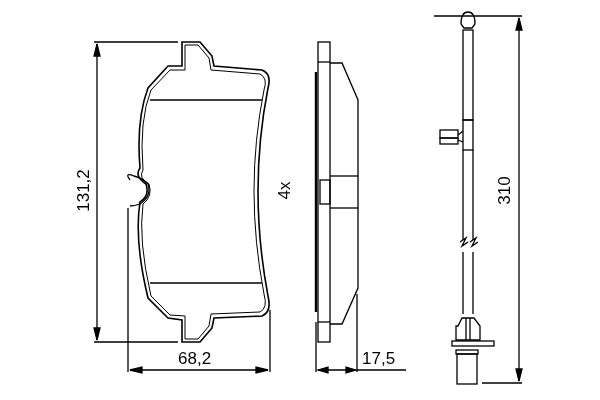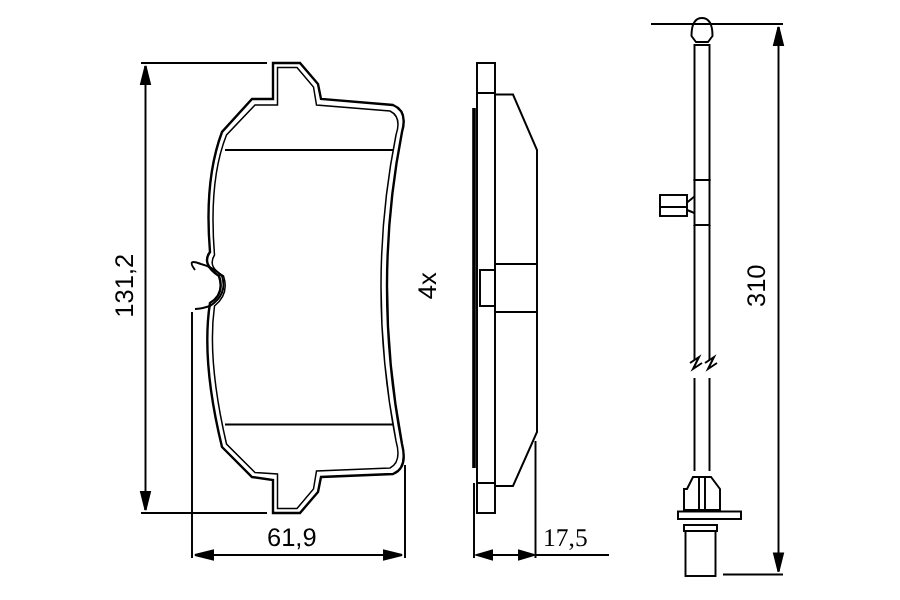--- a/index.html
+++ b/index.html
@@ -77,17 +77,17 @@
       <rect x="457" y="354" width="20" height="30"></rect>
       <line x1="434" y1="16" x2="522" y2="16"></line>
       <line x1="482" y1="383" x2="522" y2="383"></line>
       <line x1="519" y1="18" x2="519" y2="381"></line>
       <polygon points="519,18 516,30 522,30" fill="#000"></polygon>
       <polygon points="519,381 516,369 522,369" fill="#000"></polygon>
     </g>
   </svg>
 
   <div class="dim-label rot" style="left:62px;top:182px;">131,2</div>
-  <div class="dim-label" style="left:178px;top:350px;">61,9</div>
-  <div class="dim-label" style="left:362px;top:350px;font-family:Liberation Serif, serif;">17,5</div>
+  <div class="dim-label" style="left:178px;top:350px;">68,2</div>
+  <div class="dim-label" style="left:362px;top:350px;">17,5</div>
   <div class="dim-label rot" style="left:276px;top:182px;">4x</div>
   <div class="dim-label rot" style="left:490px;top:182px;">310</div>
 </div>
 
 </body></html>

